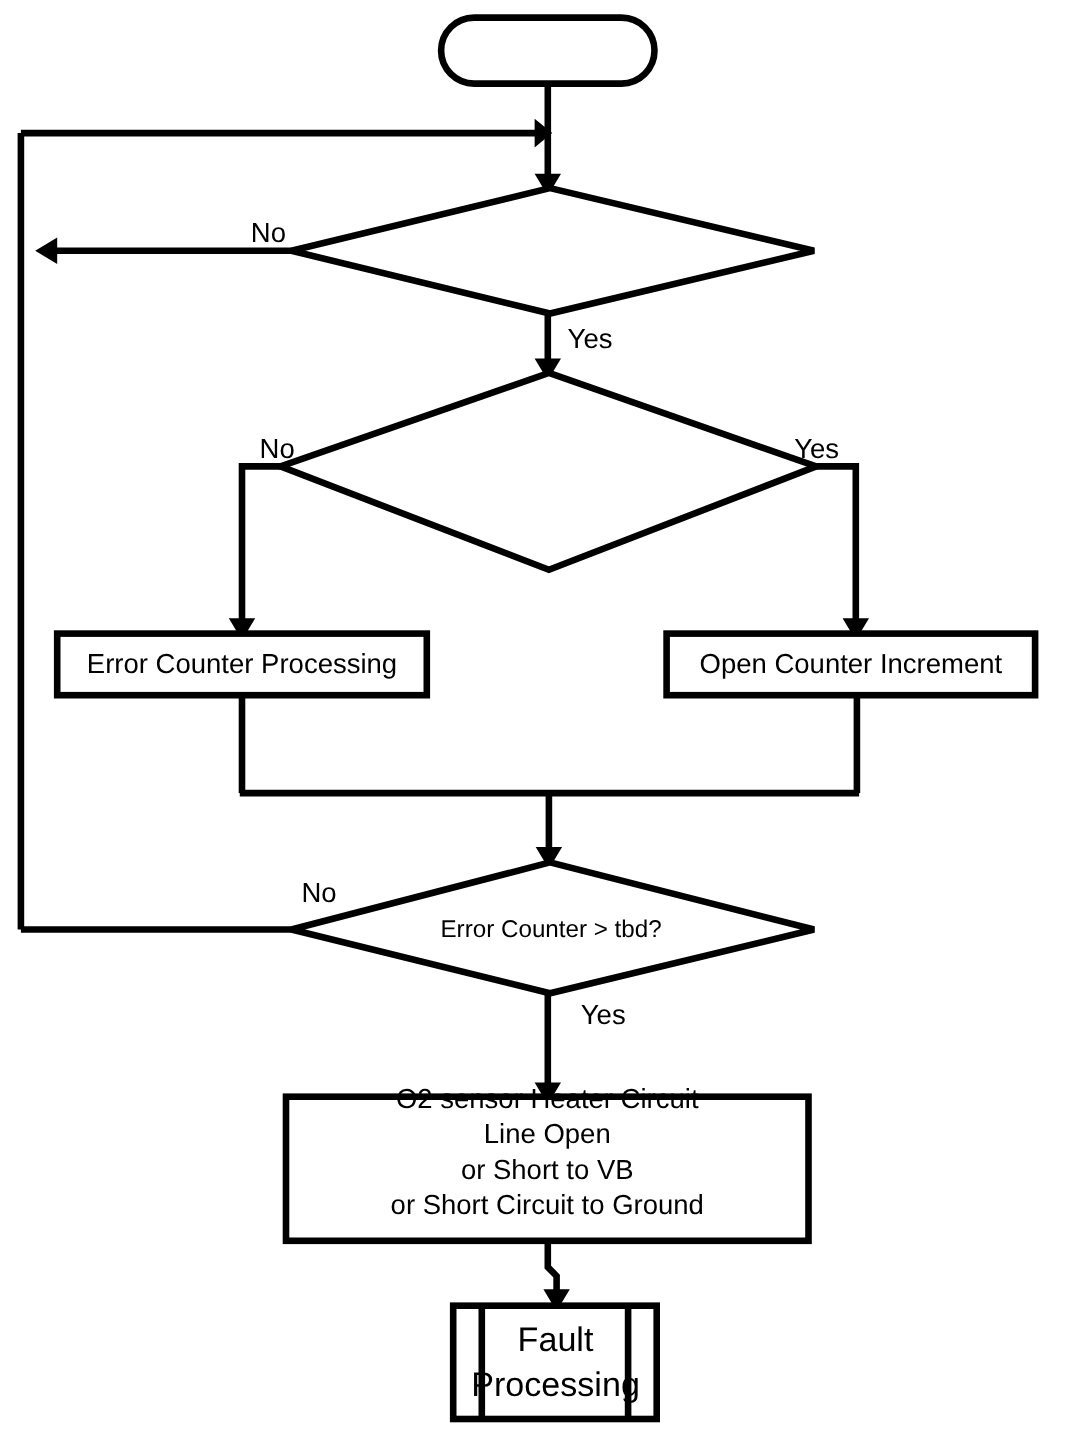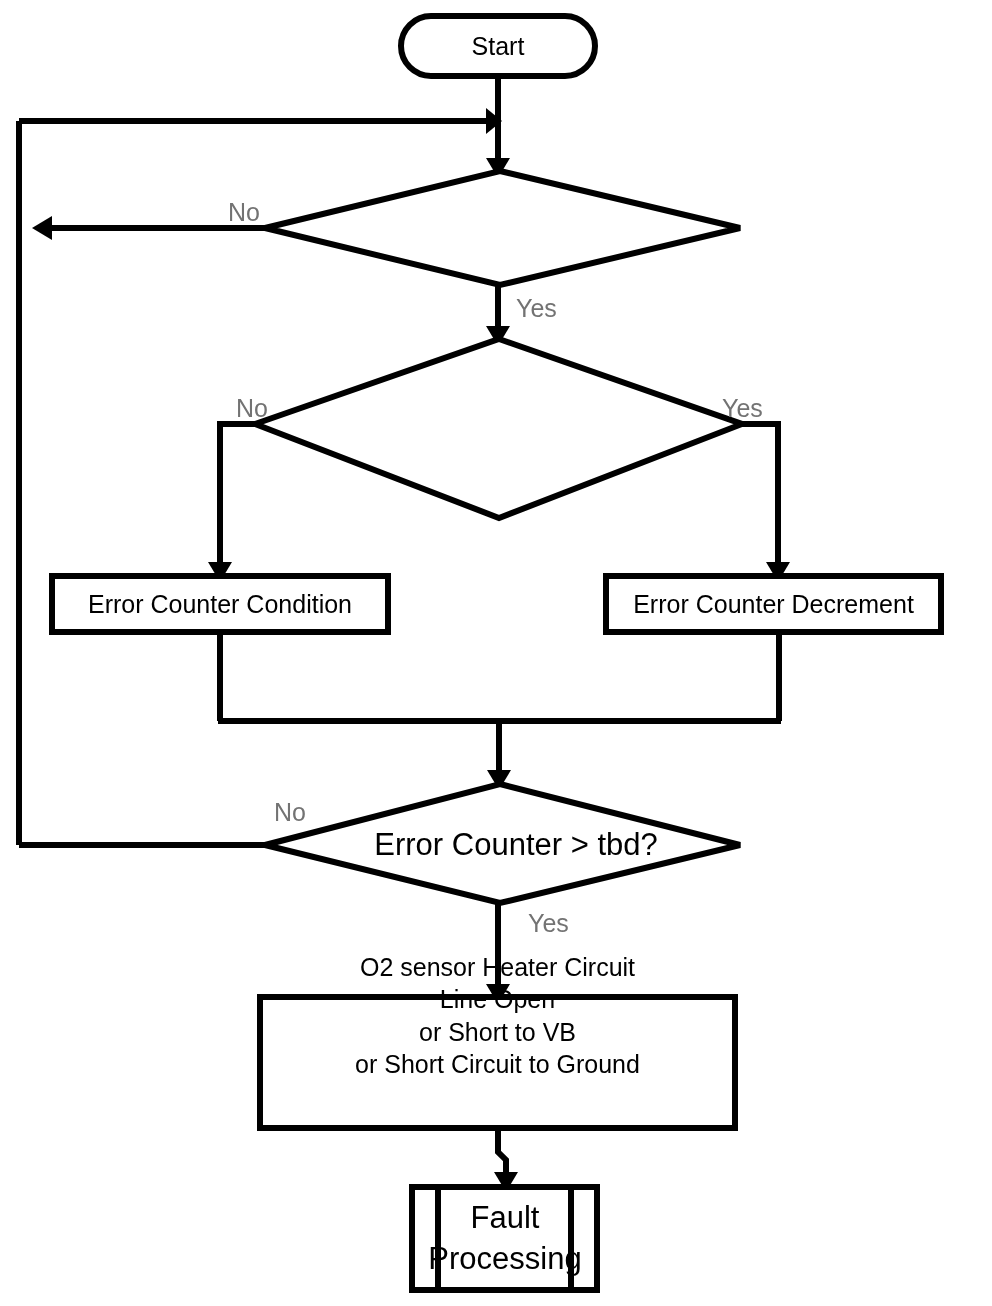--- a/index.html
+++ b/index.html
@@ -30,21 +30,21 @@
     align-items: center;
     justify-content: center;
     text-align: center;
     color: #000000;
     line-height: 1.30;
     white-space: pre-line;
     pointer-events: none;
   }
   .edge-label {
     position: absolute;
-    color: #737373;
+    color: #000000;
     font-size: 25px;
     line-height: 1;
     white-space: nowrap;
   }
 </style>
 </head>
 <body>
 
 <div id="flowchart-canvas">
 
@@ -116,31 +116,30 @@
     <rect x="260" y="997" width="475" height="131" fill="#ffffff" stroke="#000000" stroke-width="6"></rect>
 
     <g>
       <rect x="412" y="1187" width="185" height="103" fill="#ffffff" stroke="#000000" stroke-width="6"></rect>
       <line x1="438" y1="1187" x2="438" y2="1290" stroke="#000000" stroke-width="6"></line>
       <line x1="571" y1="1187" x2="571" y2="1290" stroke="#000000" stroke-width="6"></line>
     </g>
 
   </svg>
 
-  <div class="node-text" style="left:401px; top:16px; width:194px; height:60px; font-size:25px;">Start</div>
 
 
 
-  <div class="node-text" style="left:52px; top:576px; width:336px; height:56px; font-size:25px;">Error Counter Condition</div>
+  <div class="node-text" style="left:52px; top:576px; width:336px; height:56px; font-size:25px;">Error Counter Processing</div>
 
-  <div class="node-text" style="left:606px; top:576px; width:335px; height:56px; font-size:25px;">Error Counter Decrement</div>
+  <div class="node-text" style="left:606px; top:576px; width:335px; height:56px; font-size:25px;">Open Counter Increment</div>
 
-  <div class="node-text" style="left:316px; top:820px; width:400px; height:50px; font-size:31px;">Error Counter &gt; tbd?</div>
+  <div class="node-text" style="left:301px; top:820px; width:400px; height:50px; font-size:22px;">Error Counter &gt; tbd?</div>
 
-  <div class="node-text" style="left:262px; top:968px; width:471px; height:95px; font-size:25px;">O2 sensor Heater Circuit
+  <div class="node-text" style="left:262px; top:1000px; width:471px; height:95px; font-size:25px;">O2 sensor Heater Circuit
 Line Open
 or Short to VB
 or Short Circuit to Ground</div>
 
   <div class="node-text" style="left:441px; top:1190px; width:128px; height:97px; font-size:31px;">Fault
 Processing</div>
 
   <div class="edge-label" style="left:228px; top:200px;">No</div>
 
   <div class="edge-label" style="left:516px; top:296px;">Yes</div>

